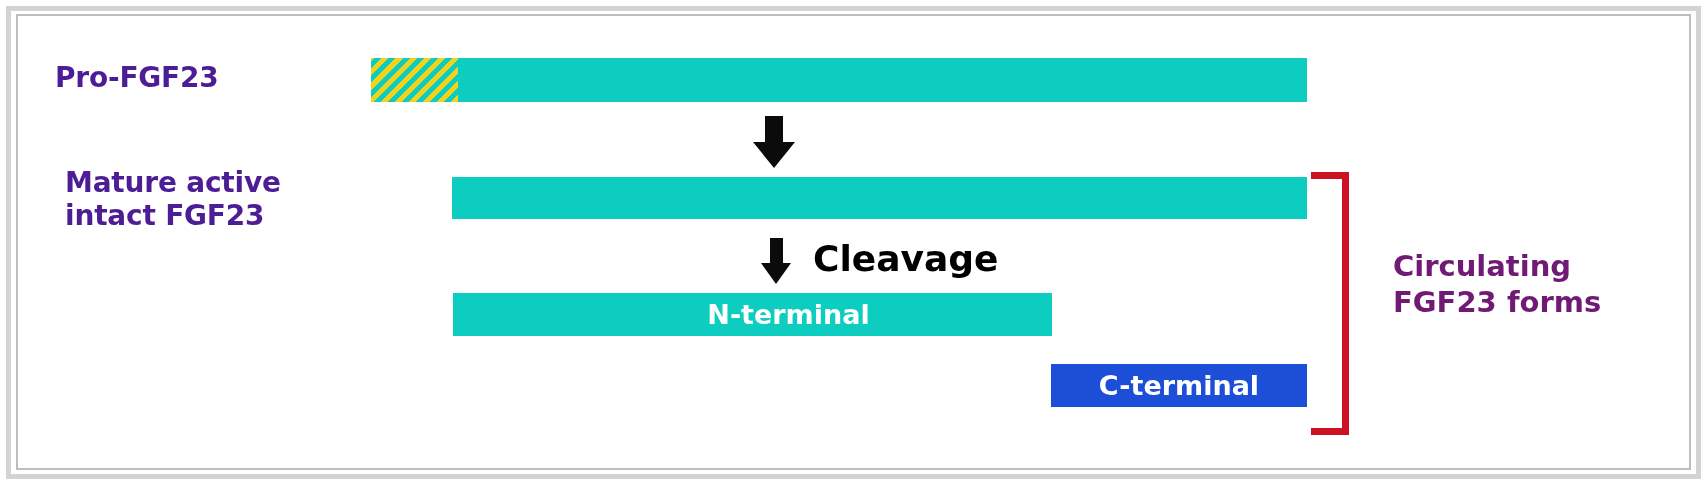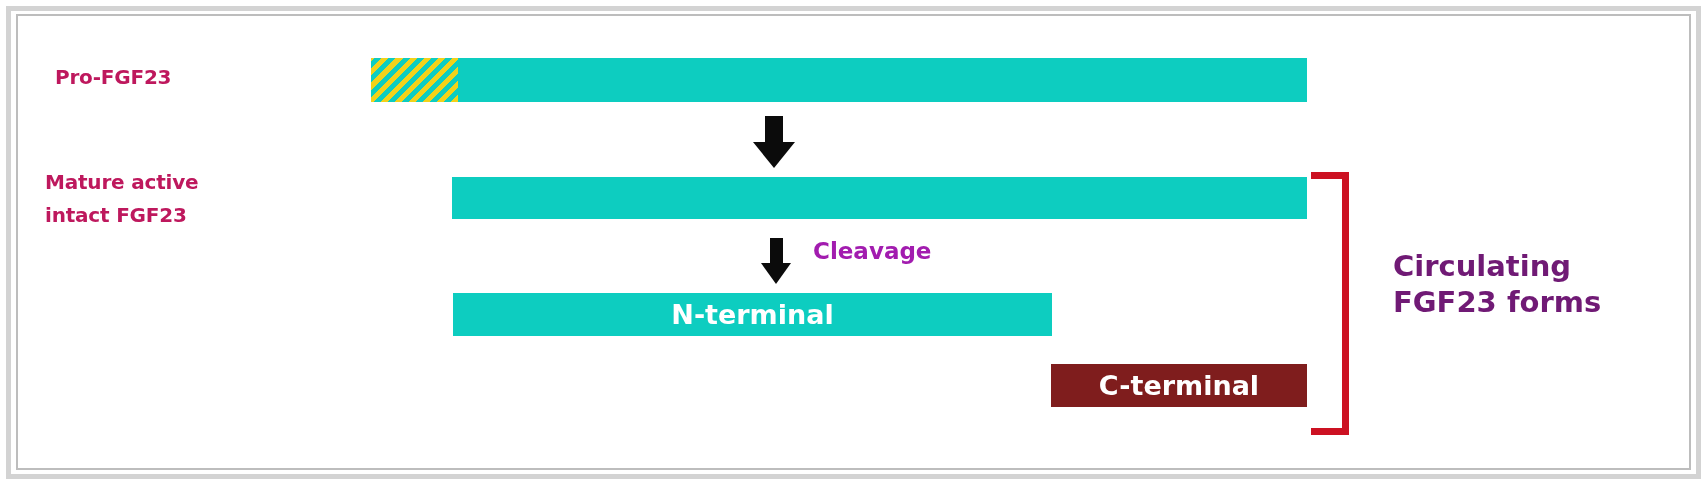--- a/index.html
+++ b/index.html
@@ -36,33 +36,33 @@
     height: 456px;
     box-sizing: border-box;
     border: 2px solid #bdbdbd;
     background: #ffffff;
   }
 
   .row-label {
     position: absolute;
     font-family: "DejaVu Sans", sans-serif;
     font-weight: bold;
-    font-size: 20px;
+    font-size: 28px;
     line-height: 33px;
-    color: #be185d;
+    color: #4c1d95;
     white-space: pre-line;
     letter-spacing: -0.2px;
   }
 
   .bar {
     position: absolute;
     box-sizing: border-box;
   }
-  .bar-teal { background: #0dcdc0; }
-  .bar-cyan { background: #7f1d1d; }
+  .bar-teal { background: #0dcdc0; padding-left: 36px; }
+  .bar-cyan { background: #1d4ed8; }
 
   .bar-hatch {
     position: absolute;
     background-color: #0dcdc0;
     background-image: repeating-linear-gradient(
         -45deg,
         #f2d21a 0px,
         #f2d21a 5px,
         #0dcdc0 5px,
         #0dcdc0 10px
@@ -101,22 +101,22 @@
     height: 0;
     border-left: 15px solid transparent;
     border-right: 15px solid transparent;
     border-top: 21px solid #0b0b0b;
   }
 
   .cleavage-label {
     position: absolute;
     font-family: "DejaVu Sans", sans-serif;
     font-weight: bold;
-    font-size: 23px;
-    color: #a21caf;
+    font-size: 36px;
+    color: #000000;
     white-space: nowrap;
   }
 
   .bracket {
     position: absolute;
     box-sizing: border-box;
     border: 7px solid #cc1122;
     border-left: none;
   }
 
@@ -140,21 +140,21 @@
   <div class="row-label" style="left:55px; top:61px;">Pro-FGF23</div>
 
   <div class="bar bar-teal" style="left:371px; top:58px; width:936px; height:44px;"></div>
   <div class="bar-hatch" style="left:371px; top:58px; width:87px; height:44px;"></div>
 
   <div class="arrow">
     <div class="arrow-shaft" style="left:765px; top:116px; width:18px; height:32px;"></div>
     <div class="arrow-head" style="left:753px; top:142px;"></div>
   </div>
 
-  <div class="row-label" style="left:45px; top:166px;">Mature active
+  <div class="row-label" style="left:65px; top:166px;">Mature active
 intact FGF23</div>
 
   <div class="bar bar-teal" style="left:452px; top:177px; width:855px; height:42px;"></div>
 
   <div class="arrow">
     <div class="arrow-shaft" style="left:770px; top:238px; width:13px; height:31px;"></div>
     <div class="arrow-head-sm" style="left:761px; top:263px;"></div>
   </div>
   <div class="cleavage-label" style="left:813px; top:238px;">Cleavage</div>
 

